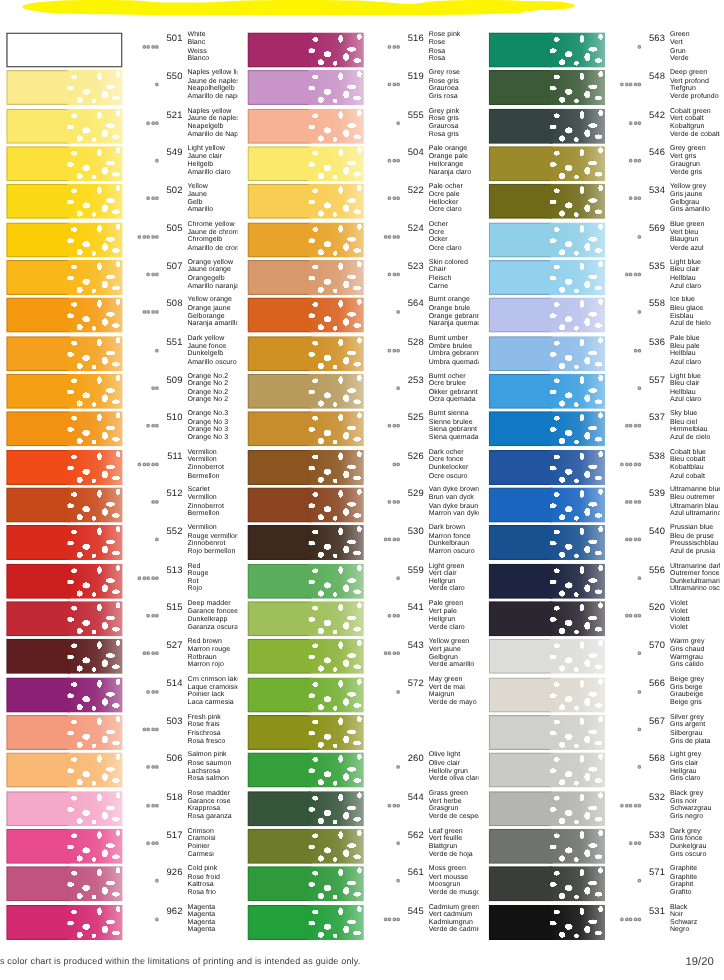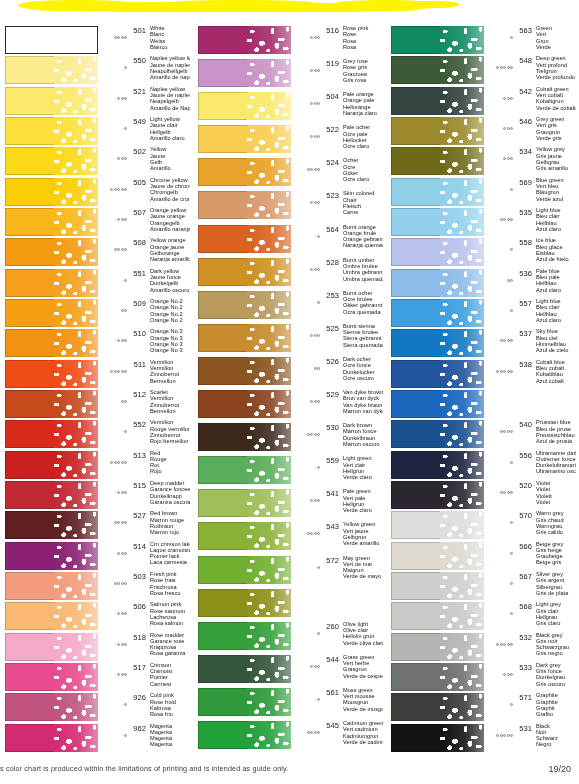--- a/index.html
+++ b/index.html
@@ -775,20 +775,43 @@
           <div class="names">
             <div>Grey rose</div>
             <div>Rose gris</div>
             <div>Grauroea</div>
             <div>Gris rosa</div>
           </div>
         </div>
       </div>
       <div class="swatch-row">
         <div class="swatch">
+          <div class="solid" style="background: rgb(247, 178, 147);"></div>
+          <div class="strokes">
+            <div class="sfill" style="background: rgb(247, 178, 147);"></div>
+            <div class="mask"></div>
+          </div>
+        </div>
+        <div class="meta">
+          <div class="dots-col">
+            <div class="dots">
+              <span class="dot"></span>
+            </div>
+          </div>
+          <div class="num-col">555</div>
+          <div class="names">
+            <div>Grey pink</div>
+            <div>Rose gris</div>
+            <div>Graurosa</div>
+            <div>Rosa gris</div>
+          </div>
+        </div>
+      </div>
+      <div class="swatch-row">
+        <div class="swatch">
           <div class="solid" style="background: rgb(251, 233, 108);"></div>
           <div class="strokes">
             <div class="sfill" style="background: rgb(251, 233, 108);"></div>
             <div class="mask"></div>
           </div>
         </div>
         <div class="meta">
           <div class="dots-col">
             <div class="dots">
               <span class="dot"></span>
@@ -1201,20 +1224,43 @@
           <div class="names">
             <div>Grass green</div>
             <div>Vert herbe</div>
             <div>Grasgrun</div>
             <div>Verde de cesped</div>
           </div>
         </div>
       </div>
       <div class="swatch-row">
         <div class="swatch">
+          <div class="solid" style="background: rgb(110, 124, 42);"></div>
+          <div class="strokes">
+            <div class="sfill" style="background: rgb(110, 124, 42);"></div>
+            <div class="mask"></div>
+          </div>
+        </div>
+        <div class="meta">
+          <div class="dots-col">
+            <div class="dots">
+              <span class="dot"></span>
+            </div>
+          </div>
+          <div class="num-col">562</div>
+          <div class="names">
+            <div>Leaf green</div>
+            <div>Vert feuille</div>
+            <div>Blattgrun</div>
+            <div>Verde de hoja</div>
+          </div>
+        </div>
+      </div>
+      <div class="swatch-row">
+        <div class="swatch">
           <div class="solid" style="background: rgb(47, 154, 60);"></div>
           <div class="strokes">
             <div class="sfill" style="background: rgb(47, 154, 60);"></div>
             <div class="mask"></div>
           </div>
         </div>
         <div class="meta">
           <div class="dots-col">
             <div class="dots">
               <span class="dot"></span>
@@ -1553,20 +1599,37 @@
             <div>Azul cobalt</div>
           </div>
         </div>
       </div>
       <div class="swatch-row">
         <div class="swatch">
           <div class="solid" style="background: rgb(26, 102, 191);"></div>
           <div class="strokes">
             <div class="sfill" style="background: rgb(26, 102, 191);"></div>
             <div class="mask"></div>
+          </div>
+        </div>
+        <div class="meta">
+          <div class="dots-col">
+            <div class="dots">
+              <span class="dot"></span>
+              <span class="dot"></span>
+              <span class="dot"></span>
+              <span class="dot"></span>
+            </div>
+          </div>
+          <div class="num-col">539</div>
+          <div class="names">
+            <div>Ultramarine blue</div>
+            <div>Bleu outremer</div>
+            <div>Ultramarin blau</div>
+            <div>Azul ultramarino</div>
           </div>
         </div>
       </div>
       <div class="swatch-row">
         <div class="swatch">
           <div class="solid" style="background: rgb(25, 80, 143);"></div>
           <div class="strokes">
             <div class="sfill" style="background: rgb(25, 80, 143);"></div>
             <div class="mask"></div>
           </div>

